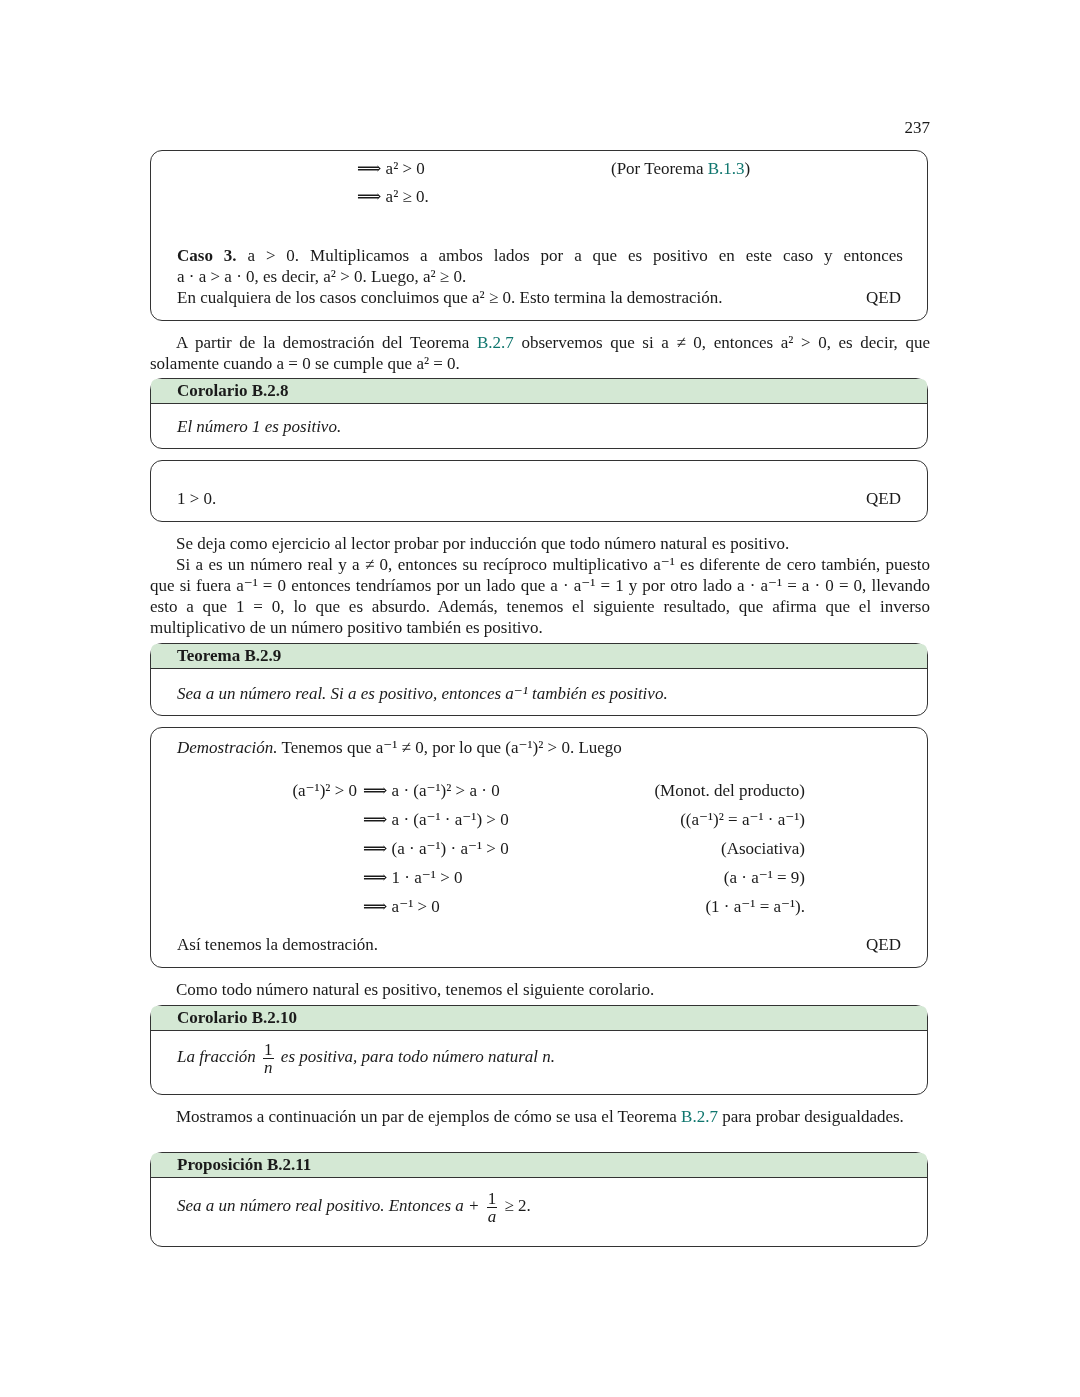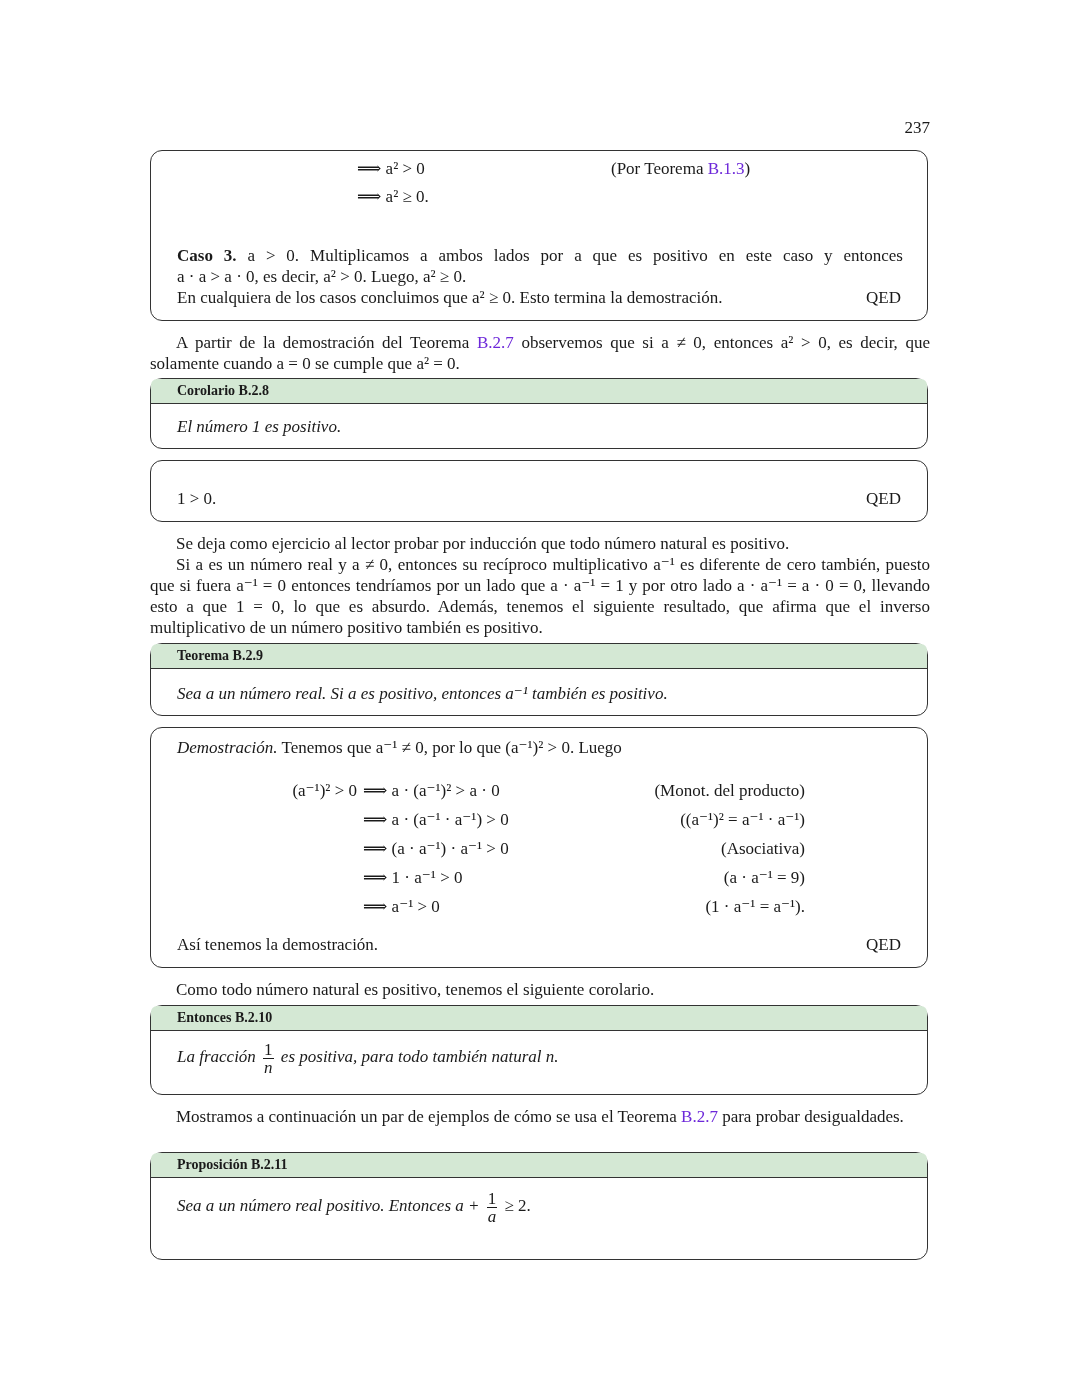--- a/index.html
+++ b/index.html
@@ -3,30 +3,30 @@
 <meta charset="utf-8">
 <style>
   html, body { margin: 0; padding: 0; background: #ffffff; }
   body {
     width: 1080px; height: 1397px; position: relative; overflow: hidden;
     font-family: "Liberation Serif", "DejaVu Serif", serif;
     color: #1a1a1a; font-size: 17px; line-height: 21px;
   }
   .pagenum { position: absolute; left: 880px; top: 117px; width: 50px; text-align: right; font-size: 17px; }
   i.m, .m { font-style: italic; }
-  .link { color: #6d28d9; }
+  .link { color: #0f766e; }
   .box {
     position: absolute; left: 150px; width: 778px;
     border: 1.4px solid #333; border-radius: 12px; background: #fff;
     box-sizing: border-box;
   }
   .box .hdr {
     background: #d4e8d4; border-bottom: 1.4px solid #333;
     border-radius: 6px 6px 0 0; padding: 1px 26px; height: 22px;
-    font-weight: bold; font-size: 14px; line-height: 22px;
+    font-weight: bold; font-size: 17px; line-height: 22px;
   }
   .box .body { padding: 0 26px; }
   .para { position: absolute; left: 150px; width: 780px; text-align: justify; }
   .indent { text-indent: 26px; }
   .line { position: absolute; white-space: nowrap; }
   .qed { position: absolute; right: 26px; }
   .frac { display: inline-block; vertical-align: middle; text-align: center; line-height: 17px; margin: 0 3px; }
   .frac span { display: block; }
   .frac .num { border-bottom: 1px solid #1a1a1a; padding: 0 1px; }
 </style>
@@ -84,30 +84,30 @@
       <div class="line" style="top: 168px; left: 212px;">⟹ a⁻¹ &gt; 0</div>
       <div class="line" style="top: 168px; right: 122px;">(1 · a⁻¹ = a⁻¹).</div>
     </div>
   <div class="line" style="left:26px;top:206px;">Así tenemos la demostración.</div>
   <div class="qed" style="top:206px;">QED</div>
 </div>
 
 <div class="para indent" style="top:979px;">Como todo número natural es positivo, tenemos el siguiente corolario.</div>
 
 <div class="box" style="top:1005px;height:90px;">
-  <div class="hdr">Entonces B.2.10</div>
+  <div class="hdr">Corolario B.2.10</div>
   <div class="body m" style="padding-top:10px;">
     <span>La fracción</span>
     <span class="frac"><span class="num" style="font-style:normal;">1</span><span>n</span></span>
-    <span>es positiva, para todo también natural n.</span>
+    <span>es positiva, para todo número natural n.</span>
   </div>
 </div>
 
 <div class="para indent" style="top:1106px;"><span>Mostramos a continuación un par de ejemplos de cómo se usa el Teorema </span><span class="link">B.2.7</span><span> para probar desigualdades.</span></div>
 
-<div class="box" style="top:1152px;height:108px;">
+<div class="box" style="top:1152px;height:95px;">
   <div class="hdr">Proposición B.2.11</div>
   <div class="body m" style="padding-top:12px;">
     <span>Sea a un número real positivo. Entonces a +</span>
     <span class="frac"><span class="num" style="font-style:normal;">1</span><span>a</span></span>
     <span style="font-style:normal;">≥ 2.</span>
   </div>
 </div>
 
 </body></html>

